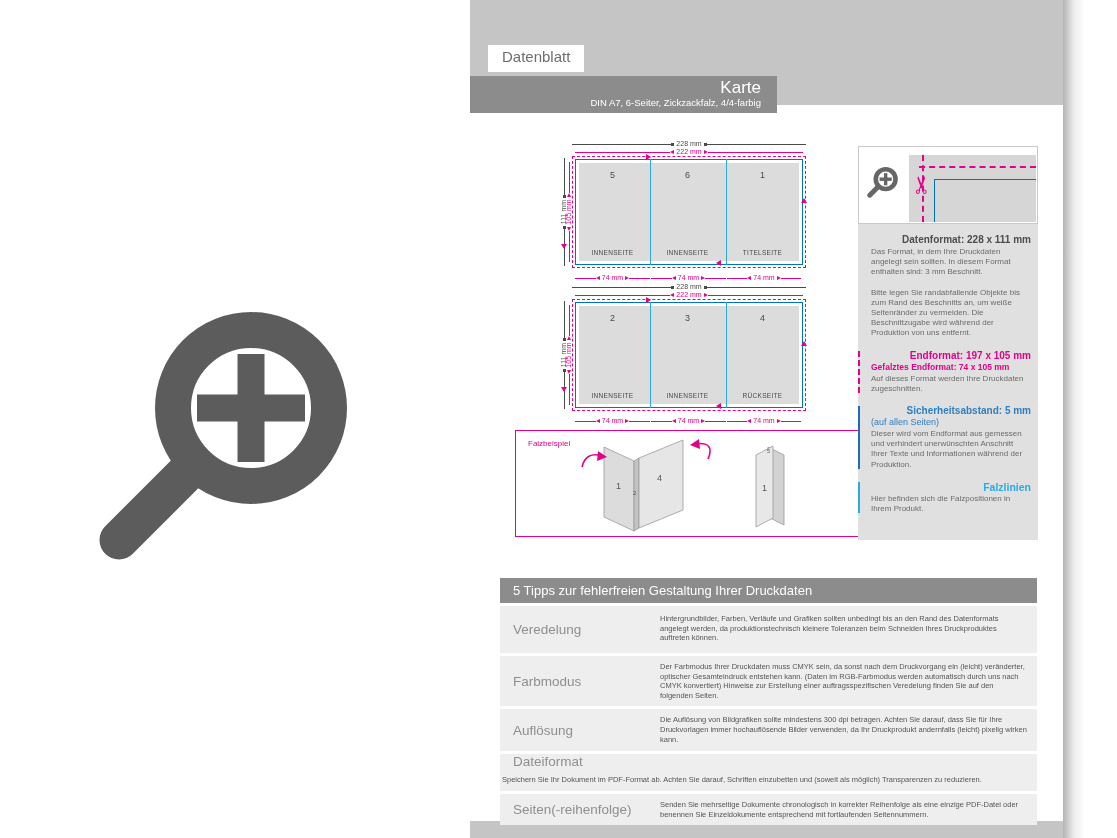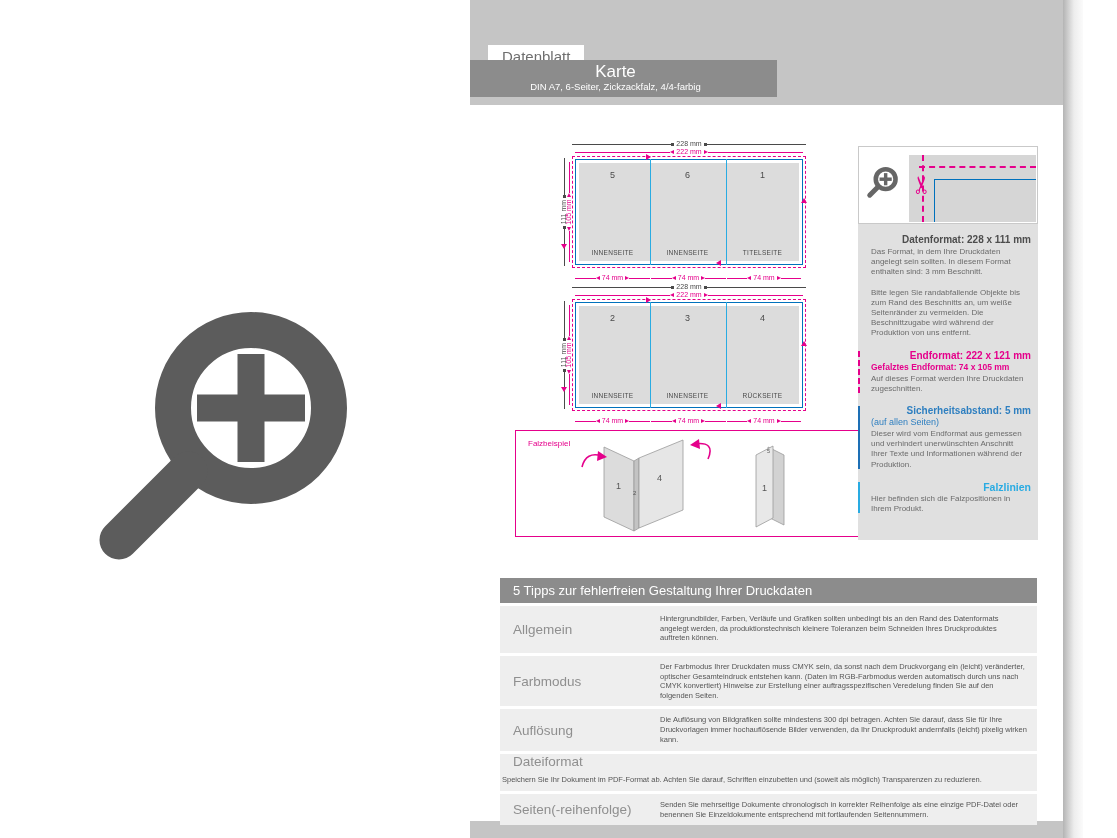--- a/index.html
+++ b/index.html
@@ -23,22 +23,22 @@
   
   #zoom-preview{left:80px;top:288px;width:300px;height:300px;cursor:pointer;}
 
   
   #page{left:470px;top:0;width:593px;height:838px;background:#fff;}
   #page-shadow{left:1063px;top:0;width:20px;height:838px;
     background:linear-gradient(to right,#b4b4b4,#ededed 55%,#fbfbfb);}
   #header-zone{left:0;top:0;width:593px;height:105px;background:var(--page-gray);}
   #tab-datenblatt{left:18px;top:45px;height:27px;padding:3px 14px 0 14px;background:#fff;
     font-size:15px;color:#6e6e6e;}
-  #title-bar{left:0;top:60px;width:307px;height:37px;background:var(--bar-gray);
-    color:#fff;text-align:center;padding:2px 16px 0 0;}
+  #title-bar{left:0;top:76px;width:307px;height:37px;background:var(--bar-gray);
+    color:#fff;text-align:right;padding:2px 16px 0 0;}
   #title-bar .t{font-size:17px;line-height:19px;}
   #title-bar .s{font-size:9.5px;line-height:12px;}
   #footer-strip{left:0;top:821px;width:593px;height:17px;background:var(--page-gray);}
 
   
   .diagram{width:250px;height:142px;}
   .dim{position:absolute;display:flex;align-items:center;height:8px;font-size:7px;line-height:8px;white-space:nowrap;}
   .dim::before,.dim::after{content:'';flex:1;border-top:1px solid currentColor;}
   .dim span{padding:0 2px;}
   .dim-dark{color:#4a4a4a;}
@@ -277,21 +277,21 @@
 
   <div class="side-text">
     <div class="sec sec-daten">
       <h3>Datenformat: 228 x 111 mm</h3>
       <p>Das Format, in dem Ihre Druckdaten angelegt sein sollten. In diesem Format enthalten sind: 3 mm Beschnitt.</p>
       <p>Bitte legen Sie randabfallende Objekte bis zum Rand des Beschnitts an, um weiße Seitenränder zu vermeiden. Die Beschnittzugabe wird während der Produktion von uns entfernt.</p>
     </div>
 
     <div class="sec sec-endformat">
       <i class="marker m-dash"></i>
-      <h3>Endformat: 222 x 121 mm</h3>
+      <h3>Endformat: 197 x 105 mm</h3>
       <div class="sub">Gefalztes Endformat: 74 x 105 mm</div>
       <p>Auf dieses Format werden Ihre Druckdaten zugeschnitten.</p>
     </div>
 
     <div class="sec sec-sicherheit">
       <i class="marker m-blue"></i>
       <h3>Sicherheitsabstand: 5 mm</h3>
       <div class="sub">(auf allen Seiten)</div>
       <p>Dieser wird vom Endformat aus gemessen und verhindert unerwünschten Anschnitt Ihrer Texte und Informationen während der Produktion.</p>
     </div>
@@ -301,21 +301,21 @@
       <h3>Falzlinien</h3>
       <p>Hier befinden sich die Falzpositionen in Ihrem Produkt.</p>
     </div>
   </div>
 </div>
 
 <div id="tips" class="abs">
   <div id="tips-header">5 Tipps zur fehlerfreien Gestaltung Ihrer Druckdaten</div>
 
   <div class="tip-row" style="min-height:47px;">
-    <div class="tip-label">Allgemein</div>
+    <div class="tip-label">Veredelung</div>
     <div class="tip-text">Hintergrundbilder, Farben, Verläufe und Grafiken sollten unbedingt bis an den Rand des Datenformats angelegt werden, da produktionstechnisch kleinere Toleranzen beim Schneiden Ihres Druckproduktes auftreten können.</div>
   </div>
   <div class="tip-row" style="min-height:48px;">
     <div class="tip-label">Farbmodus</div>
     <div class="tip-text">Der Farbmodus Ihrer Druckdaten muss CMYK sein, da sonst nach dem Druckvorgang ein (leicht) veränderter, optischer Gesamteindruck entstehen kann. (Daten im RGB-Farbmodus werden automatisch durch uns nach CMYK konvertiert) Hinweise zur Erstellung einer auftragsspezifischen Veredelung finden Sie auf den folgenden Seiten.</div>
   </div>
   <div class="tip-row" style="min-height:42px;">
     <div class="tip-label">Auflösung</div>
     <div class="tip-text">Die Auflösung von Bildgrafiken sollte mindestens 300 dpi betragen. Achten Sie darauf, dass Sie für Ihre Druckvorlagen immer hochauflösende Bilder verwenden, da Ihr Druckprodukt andernfalls (leicht) pixelig wirken kann.</div>
   </div>

